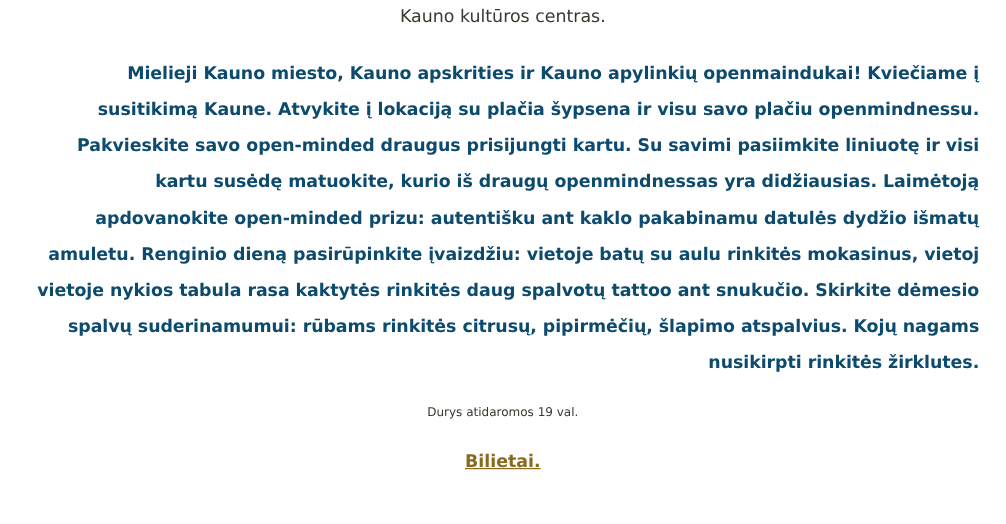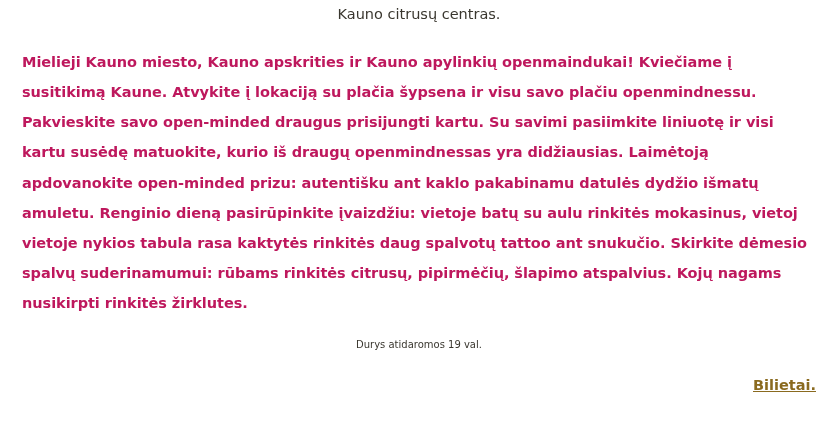--- a/index.html
+++ b/index.html
@@ -29,54 +29,54 @@
     padding-top: 4px;
   }
   .head-block .line-center {
     margin: 0 0 8px 0;
   }
   .head-block .line-center:first-child {
     margin-top: 0;
   }
   .body-para {
     margin: 22px 0 0 0;
-    text-align: left;
+    text-align: right;
     font-size: 14.5px;
     line-height: 2.08;
     font-weight: bold;
-    color: #be185d;
+    color: #0c4a6e;
     letter-spacing: -0.05px;
   }
   .spacer-para {
     margin: 20px 0 0 0;
     text-align: center;
     font-size: 10px;
     line-height: 1.45;
     color: #3a372f;
   }
   .link-para {
     margin: 22px 0 0 0;
-    text-align: right;
+    text-align: center;
     font-size: 14.5px;
     line-height: 1.45;
   }
   .link {
     color: #8a6a1f;
     text-decoration: underline;
     font-weight: bold;
     cursor: pointer;
   }
 </style>
 </head>
 <body>
 
 <div class="page">
 
   <div class="head-block">
-    <p class="line-center">Kauno citrusų centras.</p>
+    <p class="line-center">Kauno kultūros centras.</p>
   </div>
 
   <p class="body-para">Mielieji Kauno miesto, Kauno apskrities ir Kauno apylinkių openmaindukai! Kviečiame į susitikimą Kaune. Atvykite į lokaciją su plačia šypsena ir visu savo plačiu openmindnessu. Pakvieskite savo open-minded draugus prisijungti kartu. Su savimi pasiimkite liniuotę ir visi kartu susėdę matuokite, kurio iš draugų openmindnessas yra didžiausias. Laimėtoją apdovanokite open-minded prizu: autentišku ant kaklo pakabinamu datulės dydžio išmatų amuletu. Renginio dieną pasirūpinkite įvaizdžiu: vietoje batų su aulu rinkitės mokasinus, vietoj vietoje nykios tabula rasa kaktytės rinkitės daug spalvotų tattoo ant snukučio. Skirkite dėmesio spalvų suderinamumui: rūbams rinkitės citrusų, pipirmėčių, šlapimo atspalvius. Kojų nagams nusikirpti rinkitės žirklutes.</p>
 
   <p class="spacer-para">Durys atidaromos 19 val.</p>
 
   <p class="link-para">
     <a class="link" href="#">Bilietai.</a>
   </p>
 

